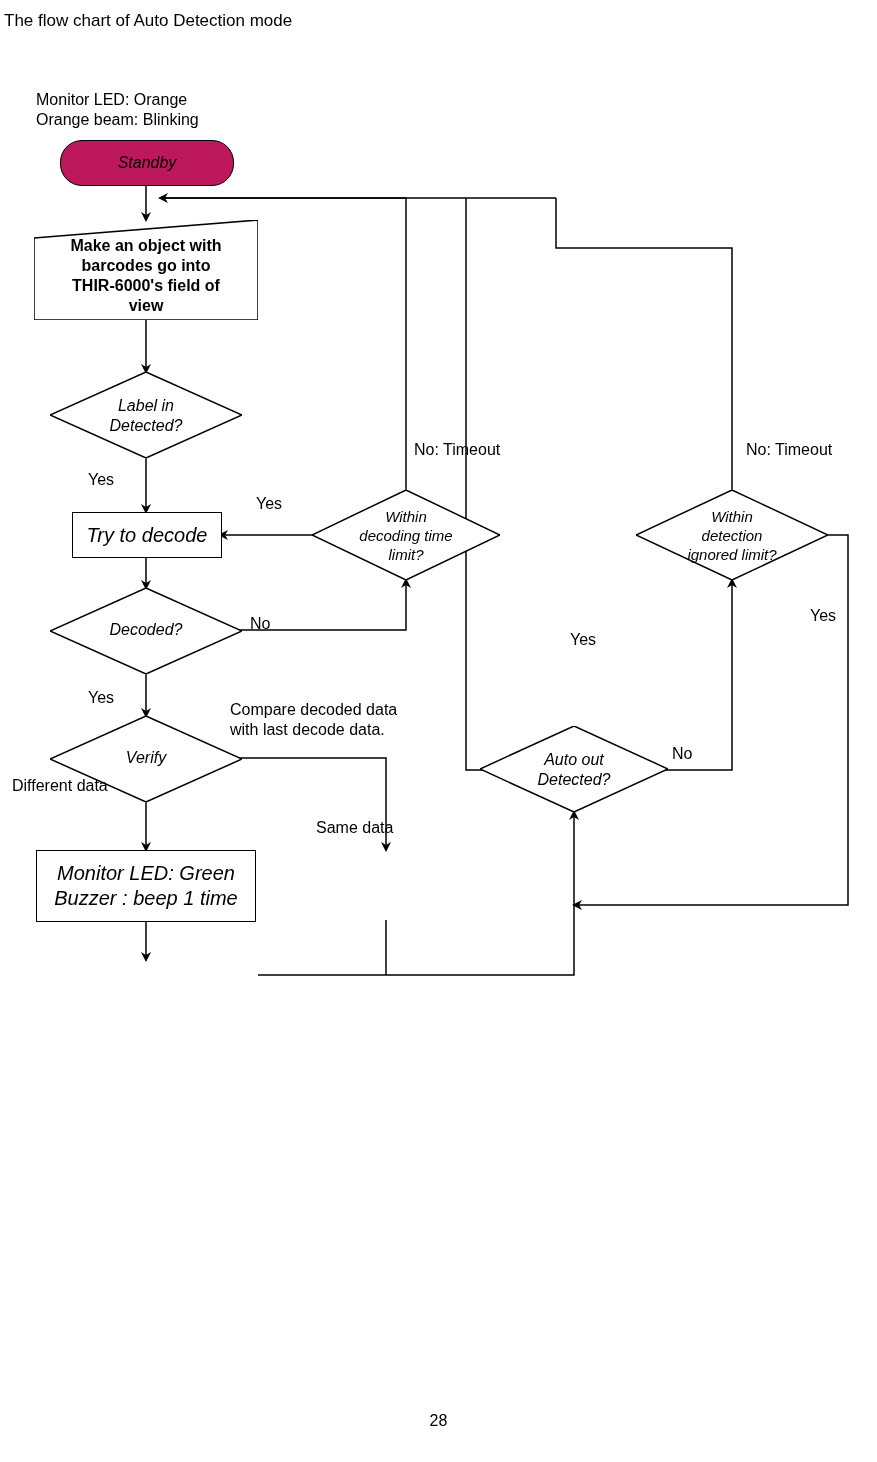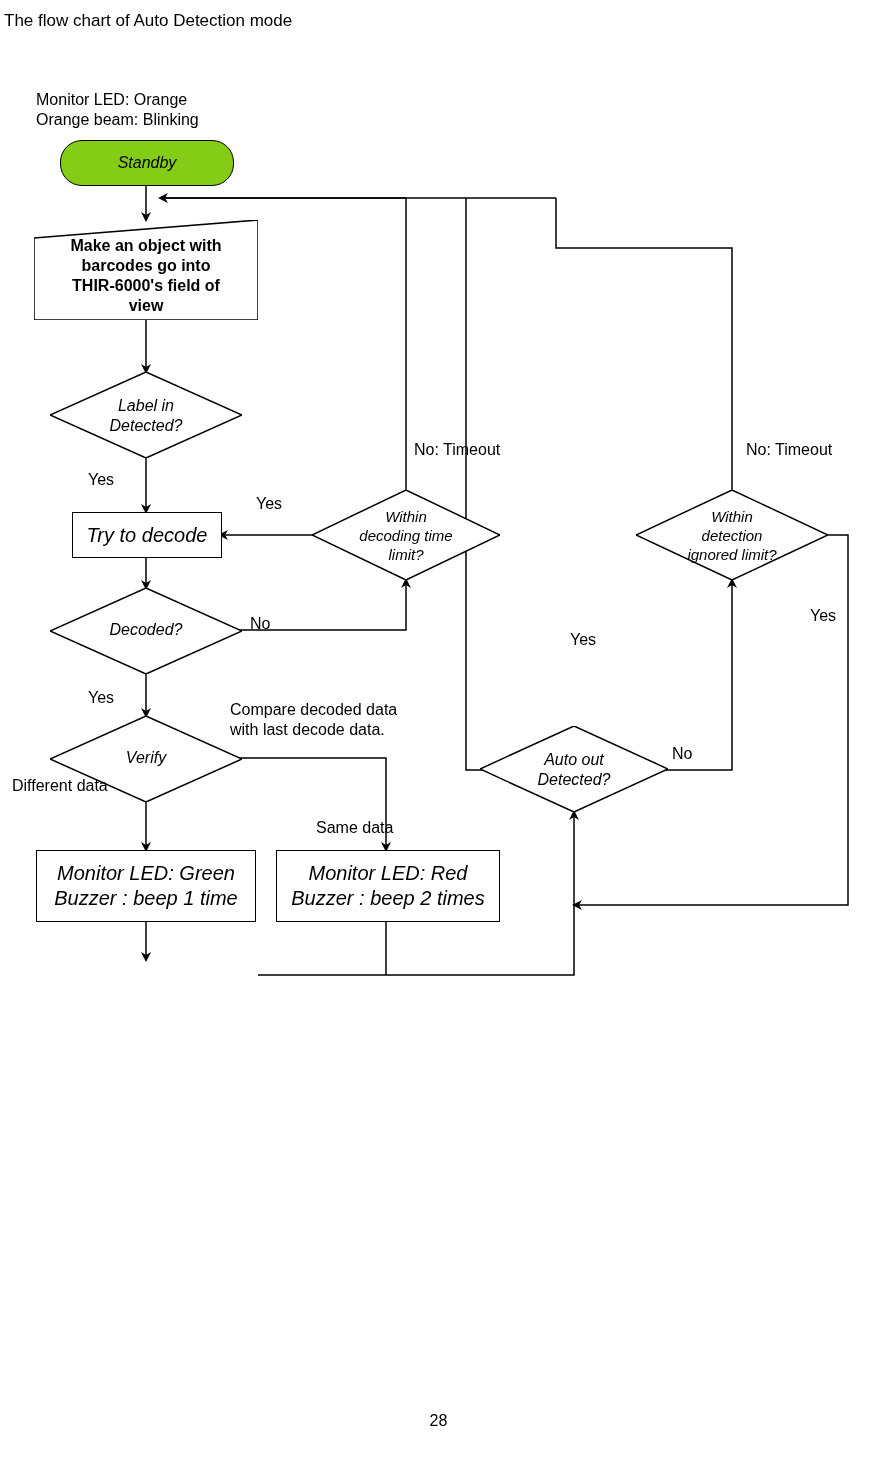--- a/index.html
+++ b/index.html
@@ -2,21 +2,21 @@
 <html><head>
 <meta charset="utf-8">
 <style>
   html,body{margin:0;padding:0;background:#fff;font-family:Arial,Helvetica,sans-serif;color:#000;}
   .page{position:relative;width:877px;height:1462px;}
   .txt{position:absolute;font-size:16px;line-height:1.25;}
   .italic{font-style:italic;}
   .center{text-align:center;}
   .page-num{position:absolute;left:0;right:0;text-align:center;font-size:16px;}
   
-  .term{position:absolute;border:1.5px solid #000;background:#84cc16;border-radius:22px;text-align:center;font-style:italic;font-size:16px;line-height:44px;}
+  .term{position:absolute;border:1.5px solid #000;background:#be185d;border-radius:22px;text-align:center;font-style:italic;font-size:16px;line-height:44px;}
   .trap-text{position:absolute;text-align:center;font-size:16px;line-height:1.25;font-weight:bold;}
   
   .box{position:absolute;border:1.5px solid #000;background:#fff;text-align:center;font-size:20px;display:flex;align-items:center;justify-content:center;line-height:1.25;}
   .box .inner{font-style:italic;}
   svg.lines{position:absolute;top:0;left:0;}
 </style>
 </head>
 <body>
 
 <div class="page">
@@ -106,24 +106,20 @@
   <svg style="position:absolute;left:50px;top:716px;" width="192" height="86">
     <polygon points="96,0 192,43 96,86 0,43" fill="#fff" stroke="#000" stroke-width="1.5"></polygon>
   </svg>
   <div class="txt italic center" style="left:100px;top:748px;width:92px;">Verify</div>
 
   <div class="box" style="left:36px;top:850px;width:218px;height:70px;">
       <span class="inner" style="white-space:pre-line;">Monitor LED: Green
 Buzzer : beep 1 time</span>
     </div>
 
-  <div class="box" style="left:276px;top:850px;width:222px;height:70px;">
-      <span class="inner" style="white-space:pre-line;">Monitor LED: Red
-Buzzer : beep 2 times</span>
-    </div>
 
 
   <svg style="position:absolute;left:480px;top:726px;" width="188" height="86">
     <polygon points="94,0 188,43 94,86 0,43" fill="#fff" stroke="#000" stroke-width="1.5"></polygon>
   </svg>
   <div class="txt italic center" style="left:508px;top:750px;width:132px;white-space:pre-line;">Auto out
 Detected?</div>
 
   <svg style="position:absolute;left:636px;top:490px;" width="192" height="90">
     <polygon points="96,0 192,45 96,90 0,45" fill="#fff" stroke="#000" stroke-width="1.5"></polygon>

